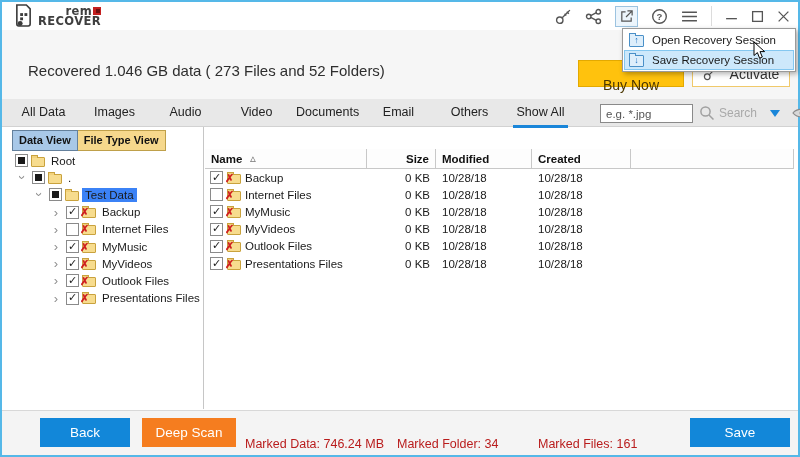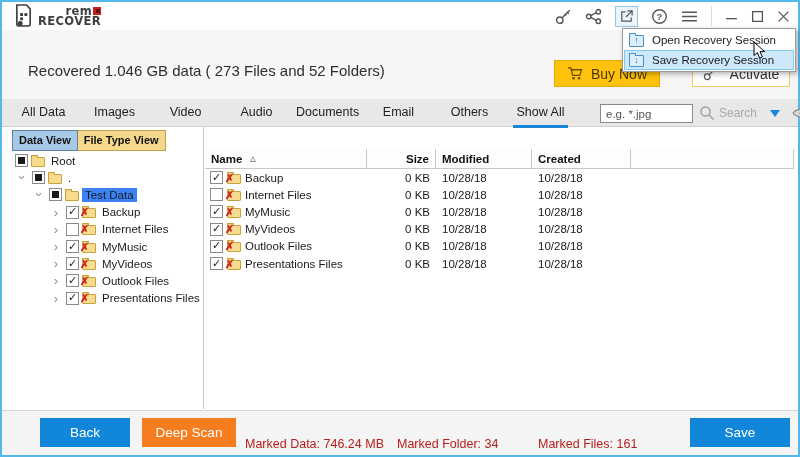--- a/index.html
+++ b/index.html
@@ -14,21 +14,21 @@
   .logo-o::after{content:"";position:absolute;right:1px;top:2px;width:4px;height:4px;background:#701010;}
   .tb-icons{position:absolute;right:8px;top:0;height:28px;display:flex;align-items:center;gap:13px;}
   .tb-icons svg{display:block;}
   .tb-btn{display:flex;align-items:center;justify-content:center;cursor:default;}
   .pressed{border:1px solid #9cc3e0;background:#ecf5fc;padding:2px 3px;}
   .tb-sep{width:1px;height:20px;background:#dcdcdc;}
 
   
   .header{position:absolute;left:0;right:0;top:28px;height:69px;background:#f6f6f6;}
   .recovered{position:absolute;left:26px;top:32px;font-size:15px;color:#2e2e2e;}
-  .btn-buy{position:absolute;left:552px;top:30px;width:106px;height:27px;background:var(--buy-yellow,#ffc20d);border:1px solid #e3a900;display:flex;align-items:center;justify-content:center;gap:7px;font-size:14px;color:#4a3600;box-sizing:border-box;}
+  .btn-buy{position:absolute;left:576px;top:30px;width:106px;height:27px;background:var(--buy-yellow,#ffc20d);border:1px solid #e3a900;display:flex;align-items:center;justify-content:center;gap:7px;font-size:14px;color:#4a3600;box-sizing:border-box;flex-direction:column;}
   .btn-activate{position:absolute;left:690px;top:30px;width:98px;height:27px;background:#fff;border:1px solid #f0c96a;display:flex;align-items:center;justify-content:center;gap:12px;font-size:14px;color:#333;box-sizing:border-box;text-align:center;}
 
   
   .menu{position:absolute;left:620px;top:26px;width:174px;background:#fff;border:1px solid #9a9a9a;box-shadow:2px 2px 5px rgba(0,0,0,.3);z-index:40;padding:1px;box-sizing:border-box;}
   .menu-item{display:flex;align-items:center;gap:8px;height:18px;padding:0 4px;border:1px solid transparent;font-size:11.5px;color:#1a1a1a;position:relative;}
   .menu-item.highlighted{background:var(--menu-highlight,#cde8fb);border-color:#84c7f0;}
   .mi-icon{position:relative;width:13px;height:10px;background:#ddeefb;border:1px solid #4a90c8;border-radius:1px;margin-top:1px;flex:0 0 auto;}
   .mi-icon::before{content:"";position:absolute;left:-1px;top:-3px;width:5px;height:2px;background:#ddeefb;border:1px solid #4a90c8;border-bottom:none;}
   .mi-icon::after{position:absolute;left:0;right:0;top:-1px;text-align:center;font-size:9px;color:#1a6fc0;font-weight:bold;}
   .mi-icon.icon-open::after{content:"↑";}
@@ -198,23 +198,23 @@
       <path d="M1 1 L1 14.5 L4.4 11.6 L6.6 17.2 L9.3 16 L7 10.6 L11.6 10.6 Z" fill="#fff" stroke="#000" stroke-width="1"></path>
     </svg>
   </div>
 
   <div class="catbar">
 
       <span class="cat-tab"><span class="cat-inner">All Data</span></span>
 
       <span class="cat-tab"><span class="cat-inner">Images</span></span>
 
+      <span class="cat-tab"><span class="cat-inner">Audio</span></span>
+
       <span class="cat-tab"><span class="cat-inner">Video</span></span>
-
-      <span class="cat-tab"><span class="cat-inner">Audio</span></span>
 
       <span class="cat-tab"><span class="cat-inner">Documents</span></span>
 
       <span class="cat-tab"><span class="cat-inner">Email</span></span>
 
       <span class="cat-tab"><span class="cat-inner">Others</span></span>
 
       <span class="cat-tab active"><span class="cat-inner">Show All</span></span>
 
   </div>

